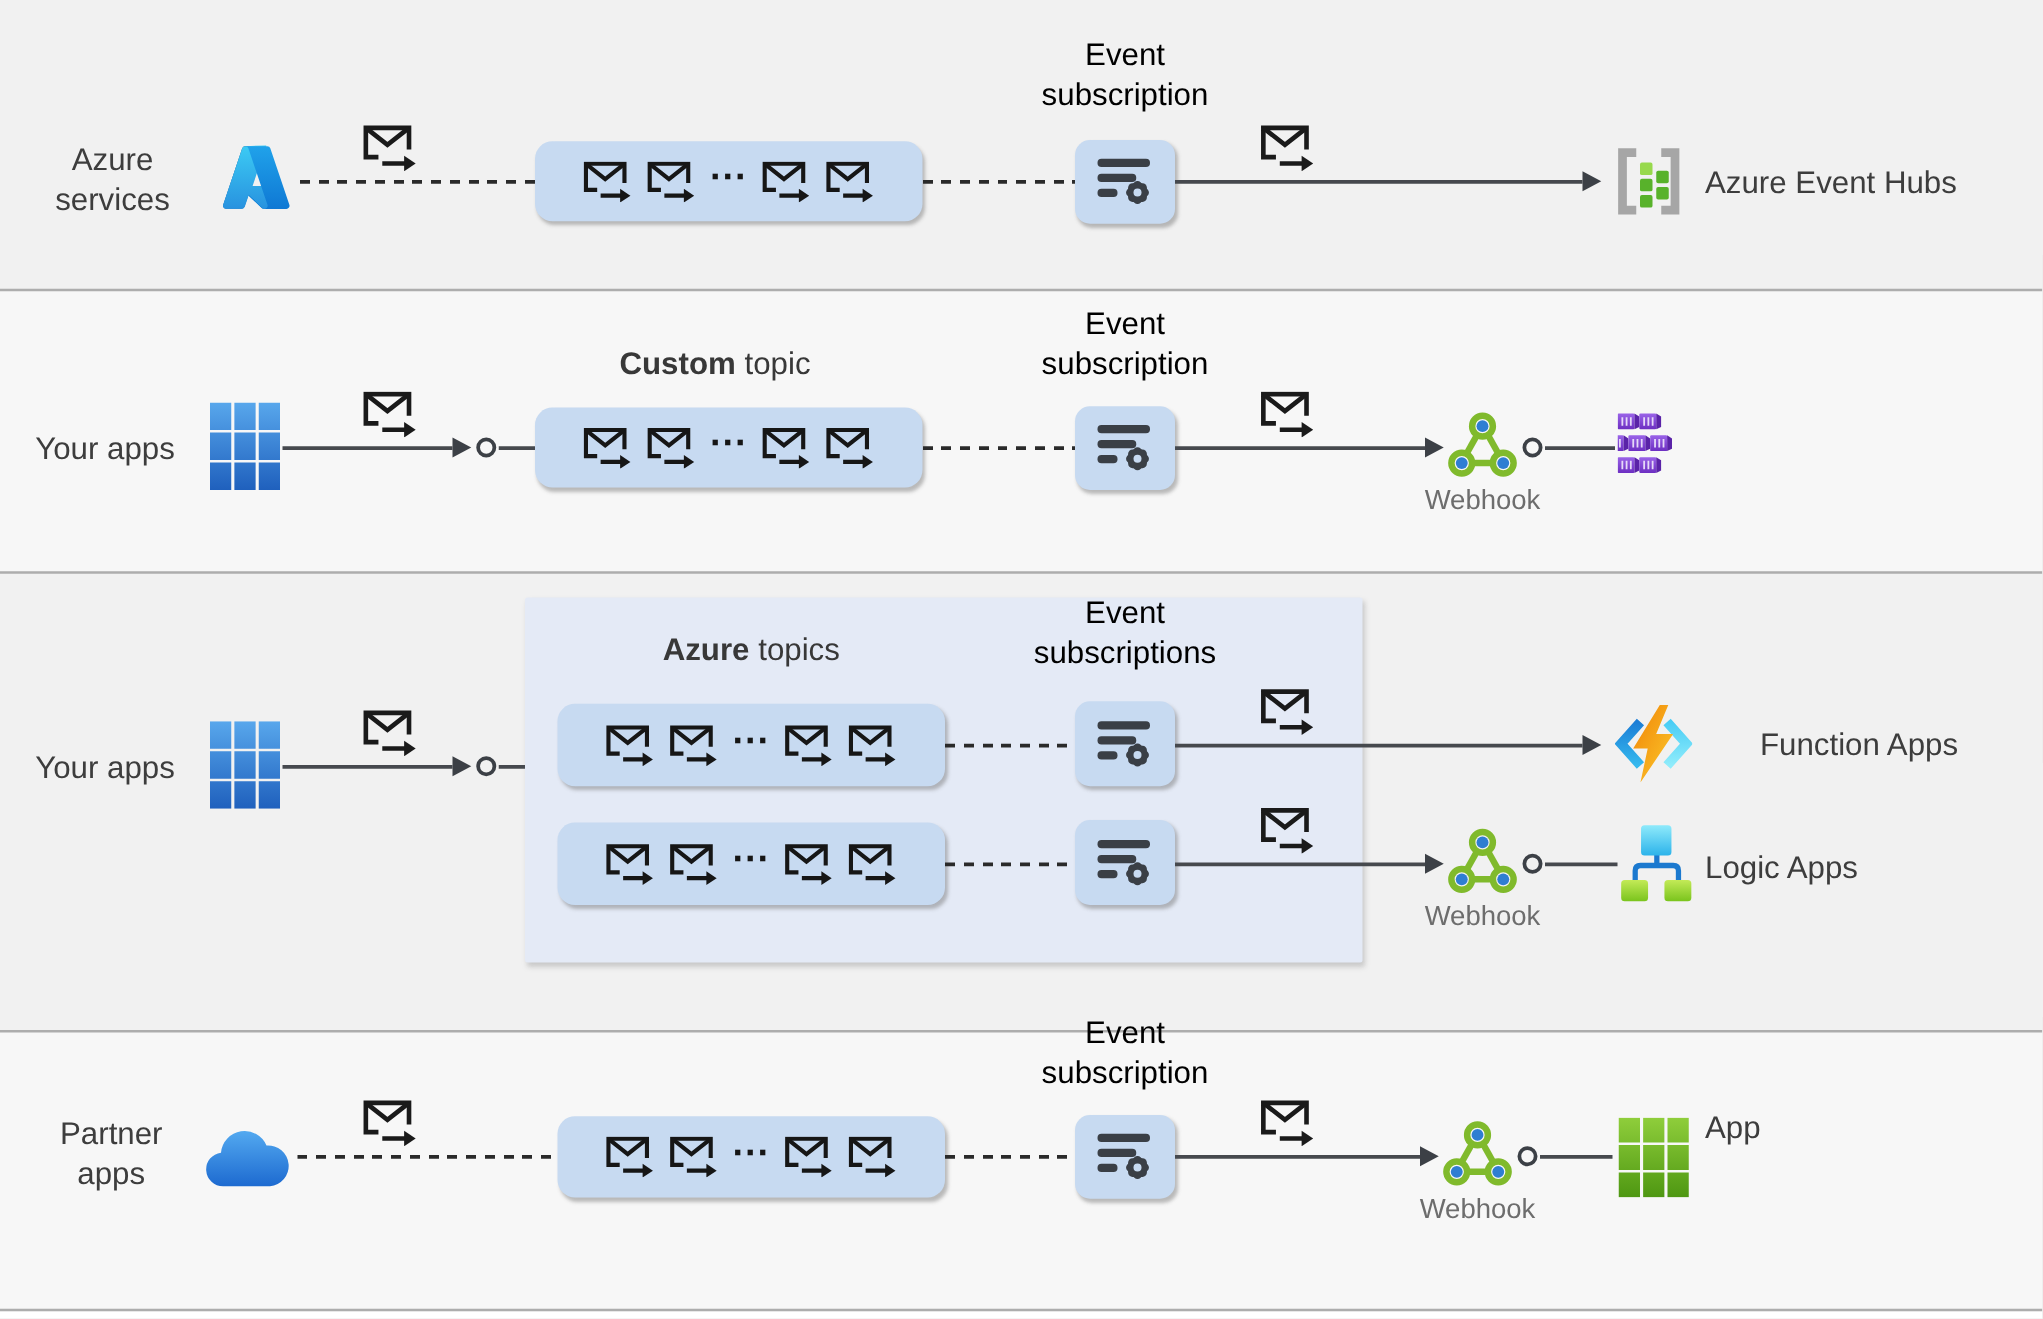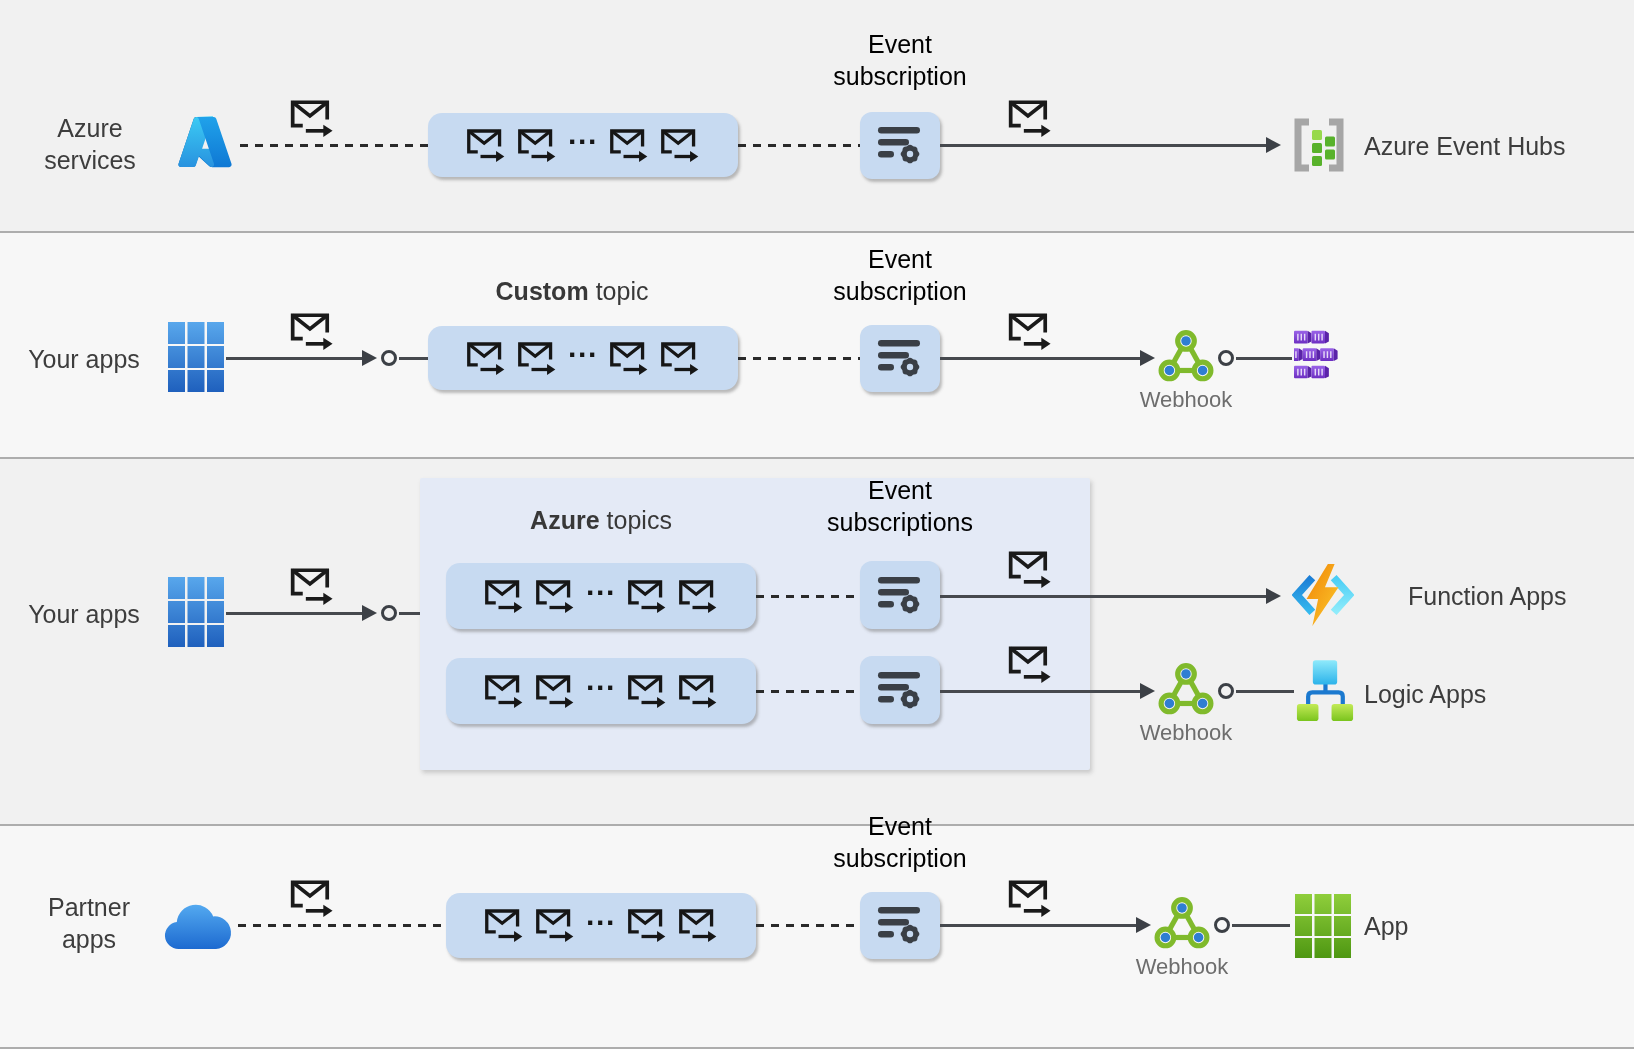--- a/index.html
+++ b/index.html
@@ -449,15 +449,15 @@
   <div class="ah" style="left:1136px;top:917px"></div>
   <svg class="icon" style="left:1154px;top:896px" width="56" height="56">
       <use href="#sym-webhook"></use>
     </svg>
   <div class="whlbl" style="left:1122px;top:954px;width:120px">Webhook</div>
   <div class="cc" style="left:1214px;top:917px"></div>
   <div class="solid" style="left:1232px;top:923.5px;width:58px"></div>
   <svg class="icon" style="left:1294px;top:894px" width="58" height="64">
       <use href="#sym-grid-green"></use>
     </svg>
-  <div class="lbl" style="left:1364px;top:910px">App</div>
+  <div class="lbl" style="left:1364px;top:886px">App</div>
 
 </div>
 
 </body></html>

